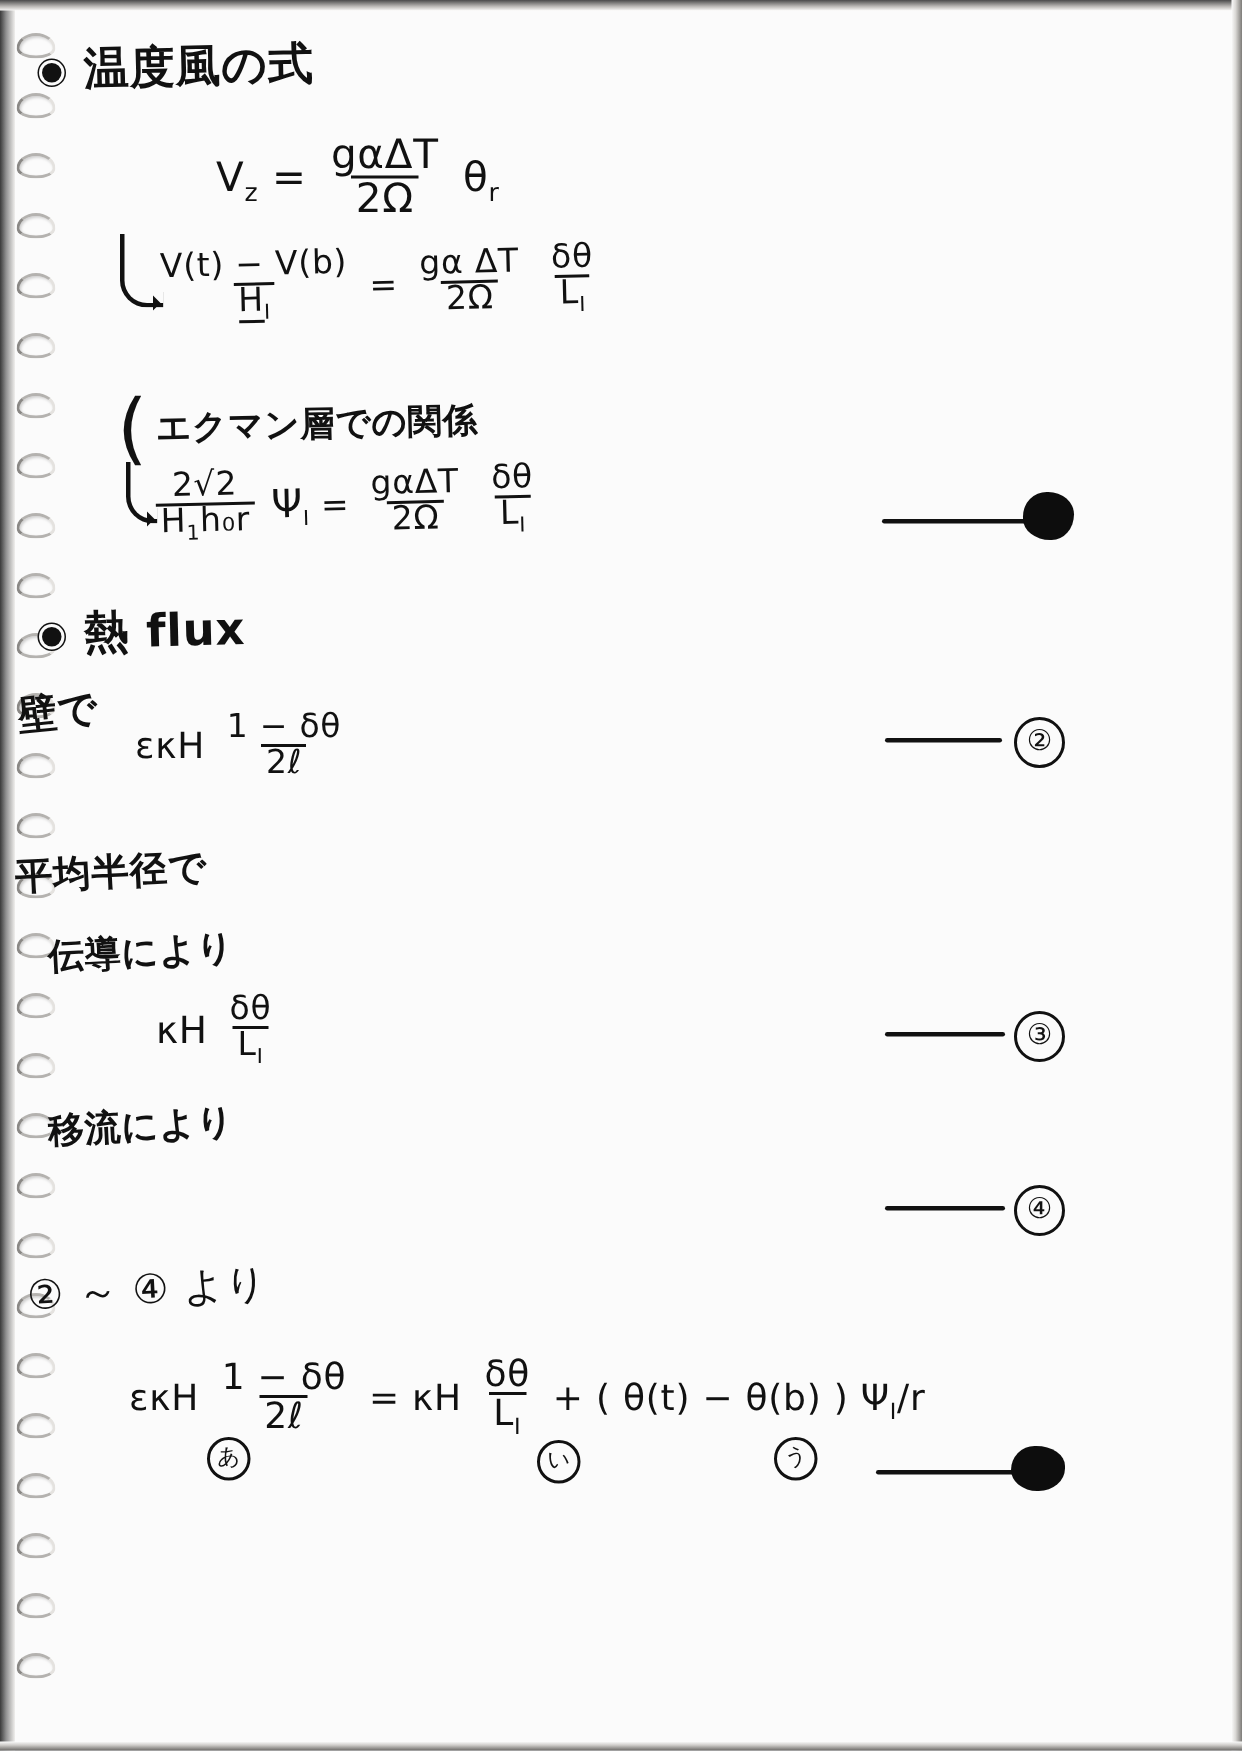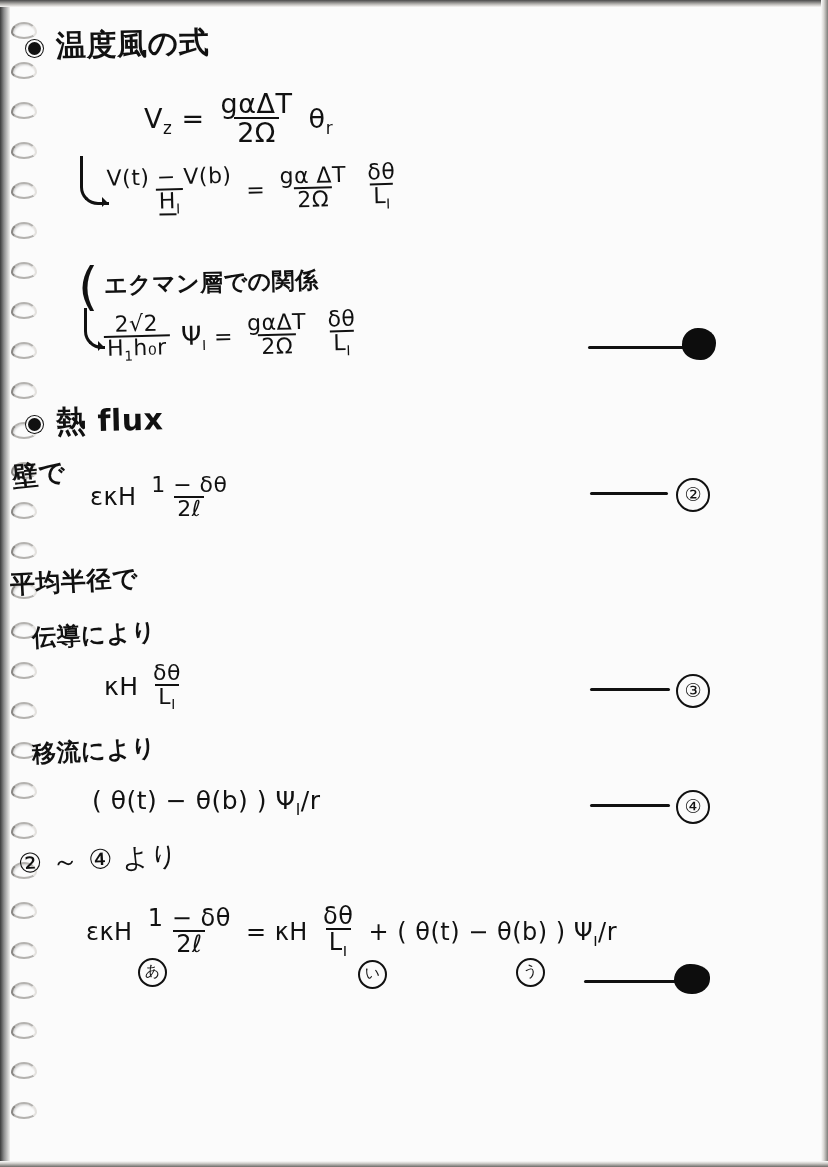--- a/index.html
+++ b/index.html
@@ -286,23 +286,20 @@
       <span style="font-size:25px">κH</span>
       <span class="frac">
         <span class="num">δθ</span>
         <span class="den"><span>L</span><span class="sub">I</span></span>
       </span>
     </div>
     <div class="leader" style="left:548px; top:680px; width:80px;"></div>
     <div class="circnum" style="left:634px; top:666px;">③</div>
 
     <div class="hw jp label slant2" style="left:-10px; top:730px; font-size:24px;">移流により</div>
-    <div class="hw" style="left:50px; top:778px; font-size:25px;">
-      <span>( θ(t) − θ(b) ) Ψ</span><span class="sub">I</span><span>/r</span>
-    </div>
     <div class="leader" style="left:548px; top:796px; width:80px;"></div>
     <div class="circnum" style="left:634px; top:782px;">④</div>
 
     <div class="hw jp slant2" style="left:-24px; top:838px; font-size:27px;">② ～ ④ より</div>
 
     <div class="hw" style="left:44px; top:898px; font-size:24px;">
       <span>εκH</span>
       <span class="frac">
         <span class="num">1 − δθ</span>
         <span class="den">2ℓ</span>

